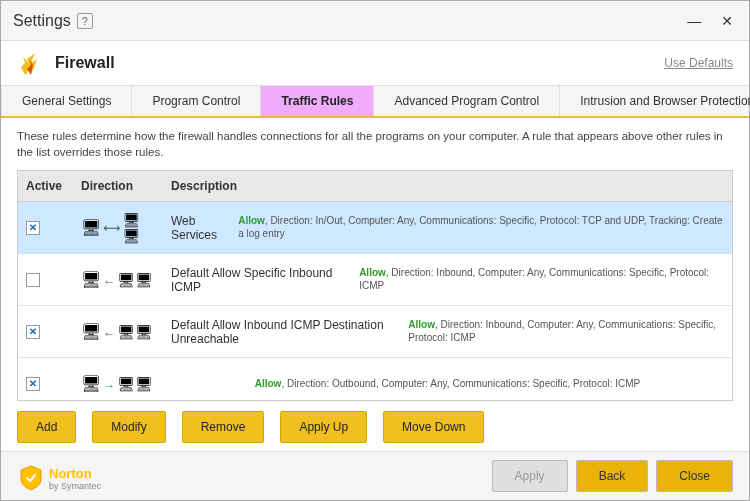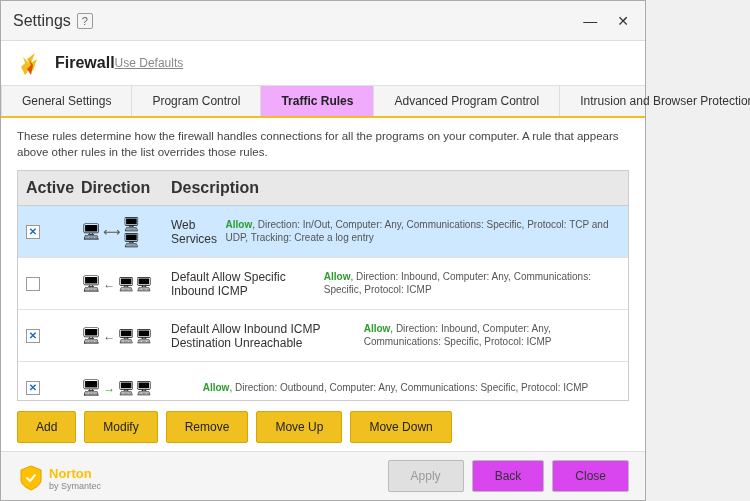--- a/index.html
+++ b/index.html
@@ -5,21 +5,21 @@
     * { box-sizing: border-box; margin: 0; padding: 0; }
     body {
       font-family: 'Segoe UI', Arial, sans-serif;
       font-size: 12px;
       background: #f0f0f0;
       width: 750px;
       height: 501px;
       overflow: hidden;
     }
     .window {
-      width: 646px;
+      width: 750px;
       height: 501px;
       background: #ffffff;
       border: 1px solid #aaa;
       display: flex;
       flex-direction: column;
     }
     .title-bar {
       background: #f5f5f5;
       padding: 8px 12px;
       display: flex;
@@ -59,21 +59,21 @@
       border: none;
       font-size: 14px;
       cursor: pointer;
       color: #333;
       padding: 2px 4px;
     }
     .header-area {
       padding: 8px 16px;
       display: flex;
       align-items: center;
-      justify-content: flex-start;
+      justify-content: space-between;
       border-bottom: 1px solid #e0e0e0;
       background: #fff;
     }
     .brand-area {
       display: flex;
       align-items: center;
       gap: 10px;
     }
     .norton-flame {
       width: 28px;
@@ -134,21 +134,21 @@
     .table-header {
       display: grid;
       grid-template-columns: 55px 90px 1fr;
       background: #e8e8e8;
       border-bottom: 1px solid #ccc;
       padding: 4px 0;
     }
     .table-header-cell {
       padding: 4px 8px;
       font-weight: 600;
-      font-size: 16px;
+      font-size: 12px;
       color: #333;
     }
     .table-body {
       flex: 1;
       overflow-y: auto;
       overflow-x: hidden;
     }
     .table-row {
       display: grid;
       grid-template-columns: 55px 90px 1fr;
@@ -216,21 +216,21 @@
       color: #2a9d2a;
       font-weight: 600;
     }
     .table-wrapper {
       flex: 1;
       display: flex;
       overflow: hidden;
     }
     .action-buttons {
       display: flex;
-      gap: 8px;
+      gap: 16px;
       margin-top: 10px;
     }
     .btn {
       padding: 8px 18px;
       background: #f0c020;
       border: 1px solid #d4a800;
       border-radius: 2px;
       cursor: pointer;
       font-size: 12px;
       font-weight: 500;
@@ -265,21 +265,21 @@
     .norton-sub {
       font-size: 9px;
       color: #888;
     }
     .footer-buttons {
       display: flex;
       gap: 8px;
     }
     .btn-gray {
       padding: 8px 22px;
-      background: #d946ef;
+      background: #eab308;
       border: 1px solid #bbb;
       border-radius: 2px;
       cursor: pointer;
       font-size: 12px;
       color: #333;
     }
     .btn-apply {
       padding: 8px 22px;
       background: #e0e0e0;
       border: 1px solid #bbb;
@@ -406,21 +406,21 @@
           </div>
 
         </div>
       </div>
     </div>
 
     <div class="action-buttons">
       <button class="btn">Add</button>
       <button class="btn">Modify</button>
       <button class="btn">Remove</button>
-      <button class="btn">Move Up</button>
+      <button class="btn">Apply Up</button>
       <button class="btn">Move Down</button>
     </div>
   </div>
 
   <div class="footer">
     <div class="norton-logo">
       <svg class="norton-shield" viewBox="0 0 28 28">
         <path d="M14 2 L24 6 L24 16 C24 22 14 26 14 26 C14 26 4 22 4 16 L4 6 Z" fill="#ffc000" stroke="#e0a000" stroke-width="1"></path>
         <path d="M10 14 L13 17 L18 11" stroke="white" stroke-width="2" fill="none" stroke-linecap="round" stroke-linejoin="round"></path>
       </svg>

